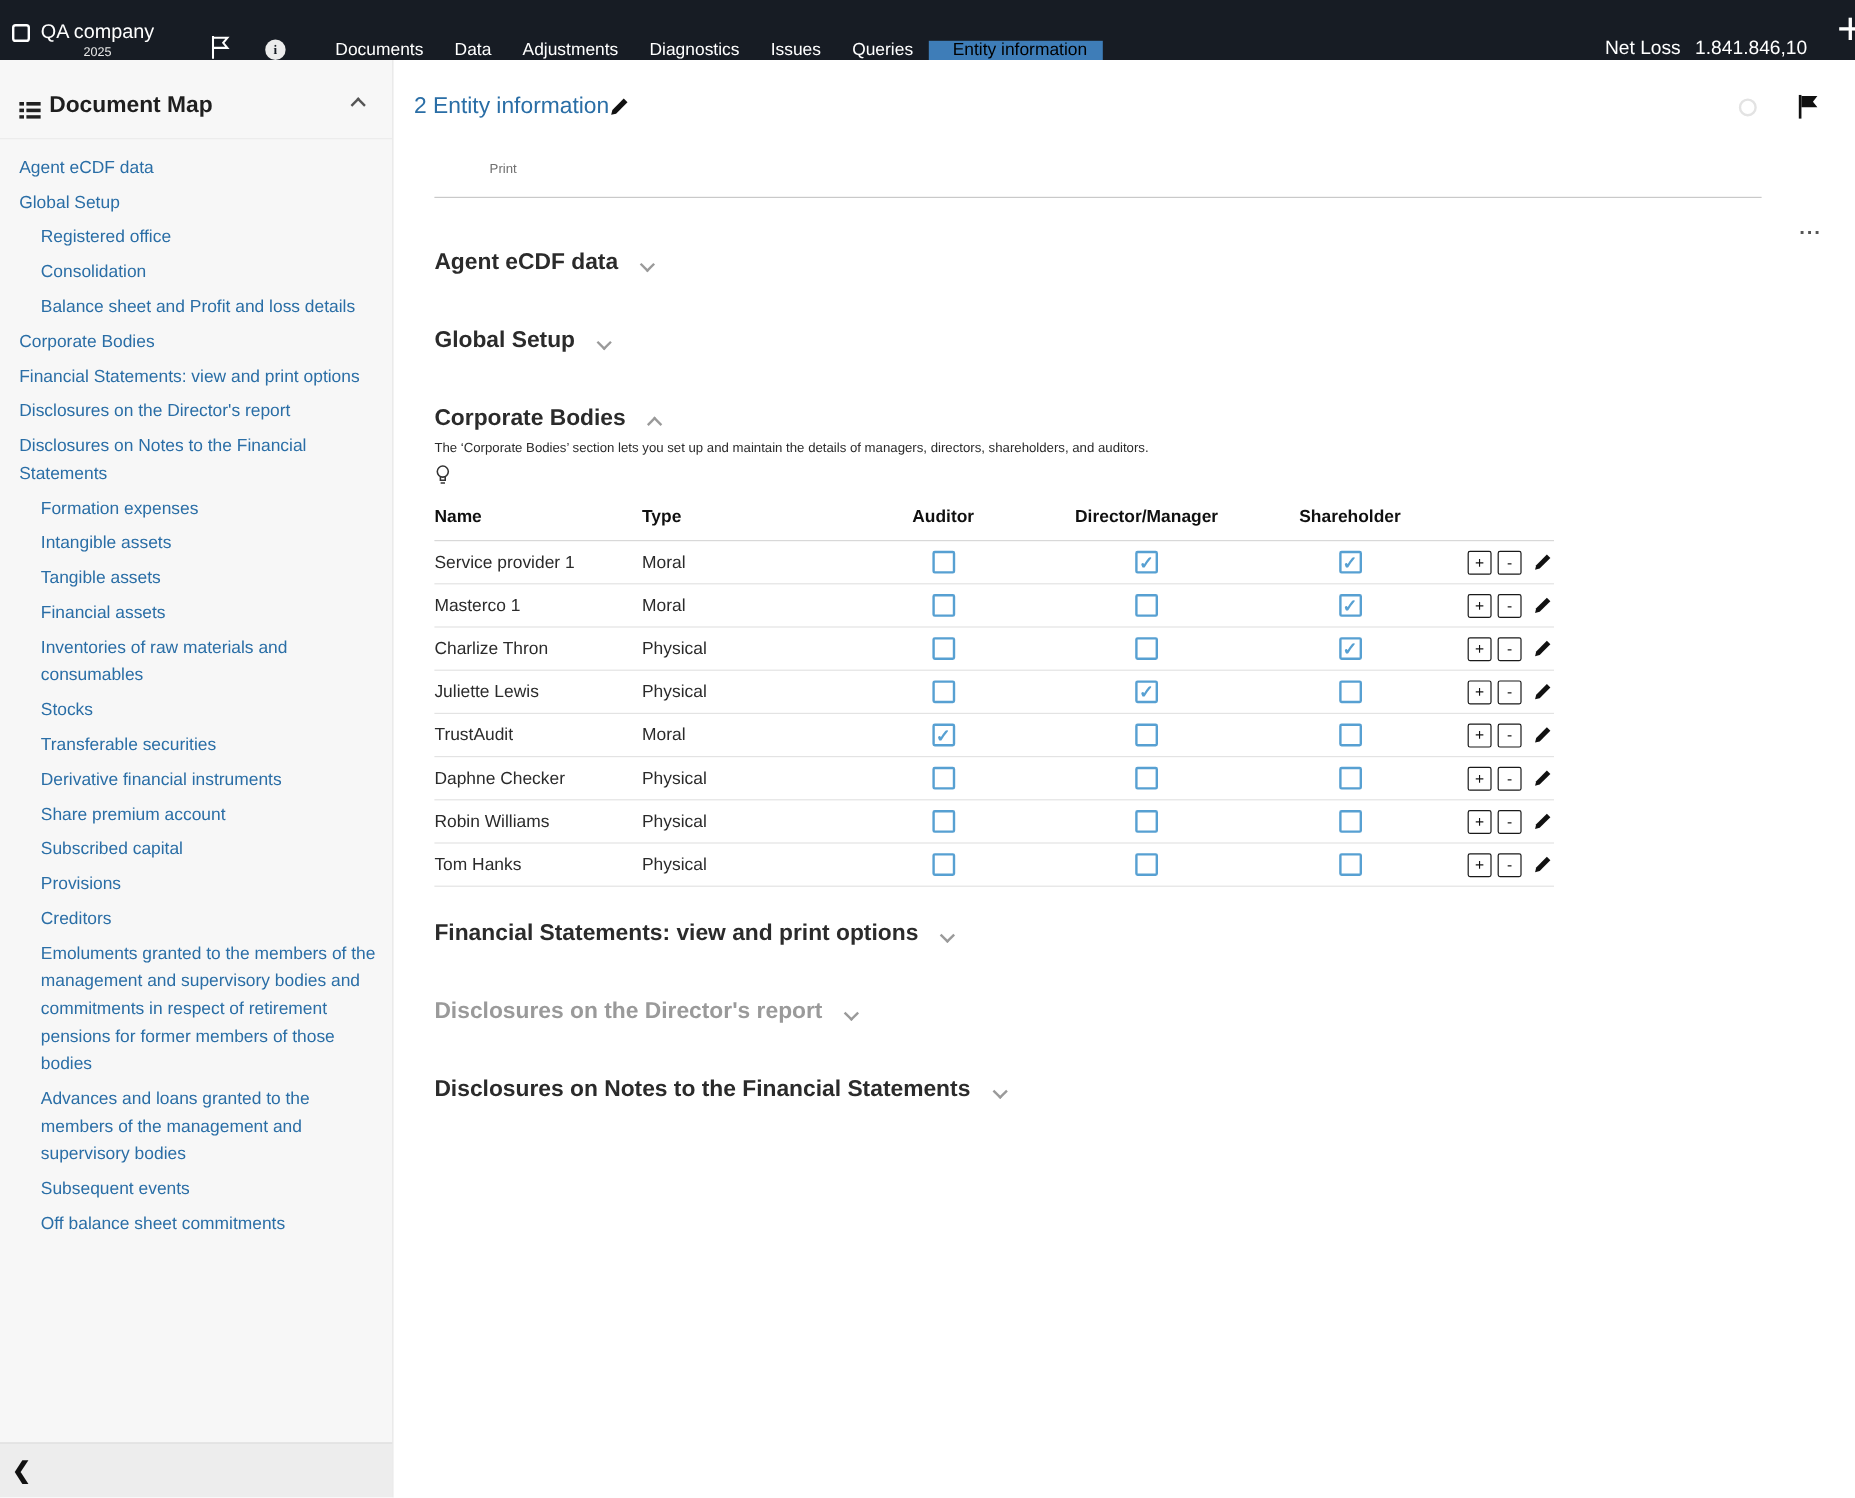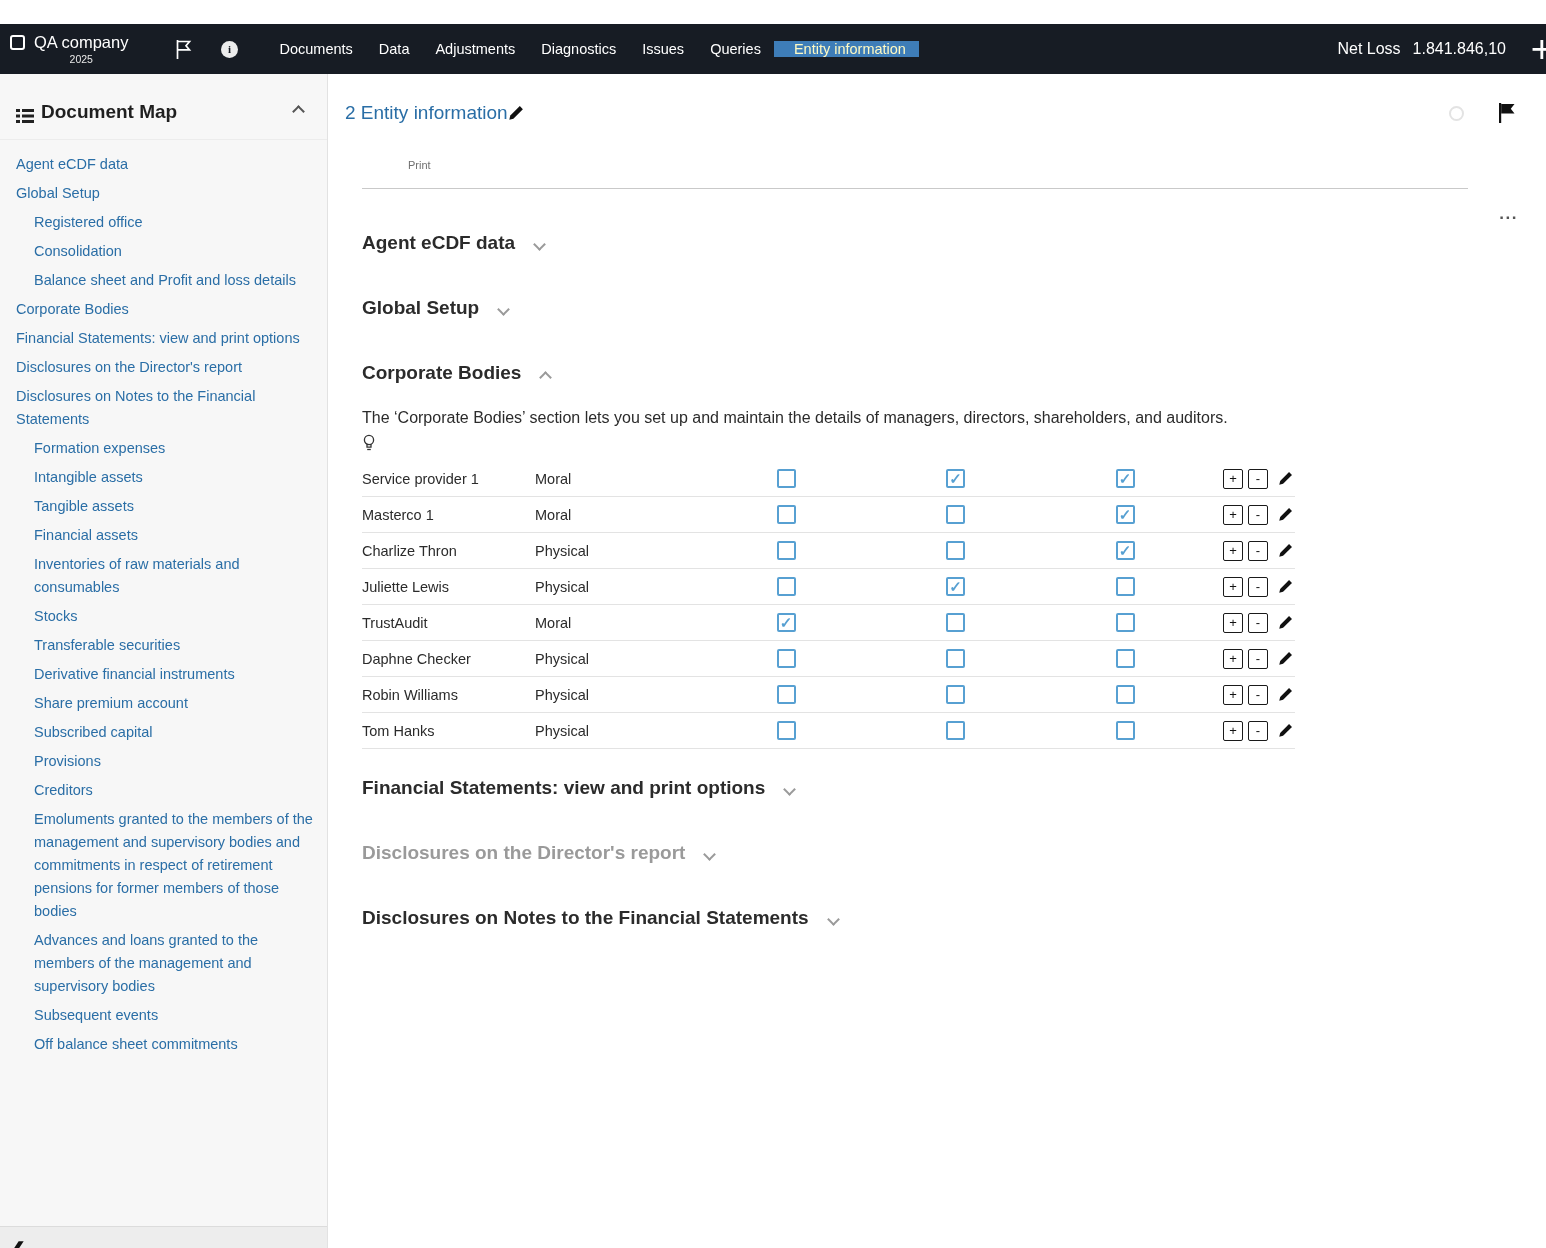--- a/index.html
+++ b/index.html
@@ -1,38 +1,38 @@
 <!DOCTYPE html>
 <html><head>
 <meta charset="utf-8">
 <style>
   * { margin:0; padding:0; box-sizing:border-box; }
   html,body { width:1546px; height:1248px; overflow:hidden; background:#fff;
               font-family:"Liberation Sans", sans-serif; color:#2b2b2b; }
 
   
-  .topbar { height:50px; background:#171c24; display:flex; align-items:center;
-            color:#fff; position:relative;margin-top:24px; }
+  .topbar { height:50px; background:#171c24; display:flex; align-items:flex-end;
+            color:#fff; position:relative; }
   .brand { display:flex; align-items:center; gap:9px; padding:0 14px 0 10px; }
   .logo-square { width:15px; height:15px; border:2.5px solid #fff; border-radius:3px;
                  margin-top:-14px; }
   .brand-col { display:flex; flex-direction:column; align-items:center; }
   .brand-name { font-size:16.5px; color:#fff; }
   .brand-year { font-size:10.5px; color:#e8e8e8; margin-top:1px; }
   .tb-icon { background:none; border:none; cursor:pointer; display:flex;
              align-items:center; justify-content:center; }
   .flag-btn { margin-left:26px; width:30px; }
   .info-btn { margin-left:16px; width:30px; }
   .info-circle { width:17px; height:17px; border-radius:50%; background:#ececec;
                  color:#171c24; font-size:11px; font-weight:bold; display:flex;
                  align-items:center; justify-content:center; font-family:"Liberation Serif",serif; }
   .topnav { display:flex; margin-left:22px; }
   .topnav a { display:flex; align-items:center; padding:0 13px; font-size:14.5px;
               color:#ffffff; text-decoration:none; cursor:pointer; }
-  .topnav a.active { background:#3e7db8; color:#fef9c3;padding-left:20px; }
+  .topnav a.active { background:#3e7db8; color:#000000;padding-left:20px; }
   .topbar-right { margin-left:auto; display:flex; align-items:center; gap:12px;
                   padding-right:40px; font-size:16px; }
   .add-plus { position:absolute; right:-7px; top:50%; transform:translateY(-50%);
               font-size:38px; font-weight:100; color:#fff; background:none; border:none;
               cursor:pointer; line-height:1; }
 
   
   .layout { display:flex; height:1198px; }
 
   
@@ -71,21 +71,21 @@
   .section-head h3 { font-size:19px; font-weight:700; color:#2b2b2b; }
   .section-head.disabled h3 { color:#9a9a9a; }
   .chev { display:inline-block; width:9px; height:9px; border-right:2px solid #9a9a9a;
           border-bottom:2px solid #9a9a9a; }
   .chev.down { transform:rotate(45deg); margin-top:2px; }
   .chev.up   { transform:rotate(-135deg); margin-top:8px; }
   .sb-chev { width:9px; height:9px; border-right:2px solid #555; border-bottom:2px solid #555;
              display:inline-block; transform:rotate(-135deg); margin-top:5px; }
 
   
-  .cb-desc { margin-top:25px; font-size:16px; color:#2b2b2b; }
+  .cb-desc { margin-top:8px; font-size:11px; color:#2b2b2b; }
   .bulb-row { margin-top:7px; }
   .cb-table { width:933px; margin-top:4px; font-size:14.5px; }
   .thead, .trow { display:flex; align-items:center; }
   .thead { font-weight:700; color:#101010; padding:8px 0 11px; border-bottom:1px solid #d8d8d8; }
   .trow { height:36px; border-bottom:1px solid #e3e3e3; }
   .col-name { width:173px; }
   .col-type { width:166px; }
   .col-aud, .col-dir, .col-sha { text-align:center; display:flex; justify-content:center; }
   .col-aud { width:170px; }
   .col-dir { width:169px; }
@@ -233,20 +233,28 @@
       <p class="cb-desc">The ‘Corporate Bodies’ section lets you set up and maintain the details of managers, directors, shareholders, and auditors.</p>
       <div class="bulb-row">
         <svg width="14" height="19" viewBox="0 0 14 19" fill="none" stroke="#333" stroke-width="1.3">
           <circle cx="7" cy="6" r="4.6"></circle>
           <path d="M5 10.3 L5 13.2 L9 13.2 L9 10.3"></path>
           <line x1="5.2" y1="15.5" x2="8.8" y2="15.5"></line>
         </svg>
       </div>
 
       <div class="cb-table">
+        <div class="thead">
+          <div class="col-name">Name</div>
+          <div class="col-type">Type</div>
+          <div class="col-aud">Auditor</div>
+          <div class="col-dir">Director/Manager</div>
+          <div class="col-sha">Shareholder</div>
+          <div class="col-act"></div>
+        </div>
 
         <div class="trow">
           <div class="col-name">Service provider 1</div>
           <div class="col-type">Moral</div>
           <div class="col-aud">
               <span class="checkbox"></span>
             </div>
           <div class="col-dir">
               <span class="checkbox checked"></span>
             </div>

